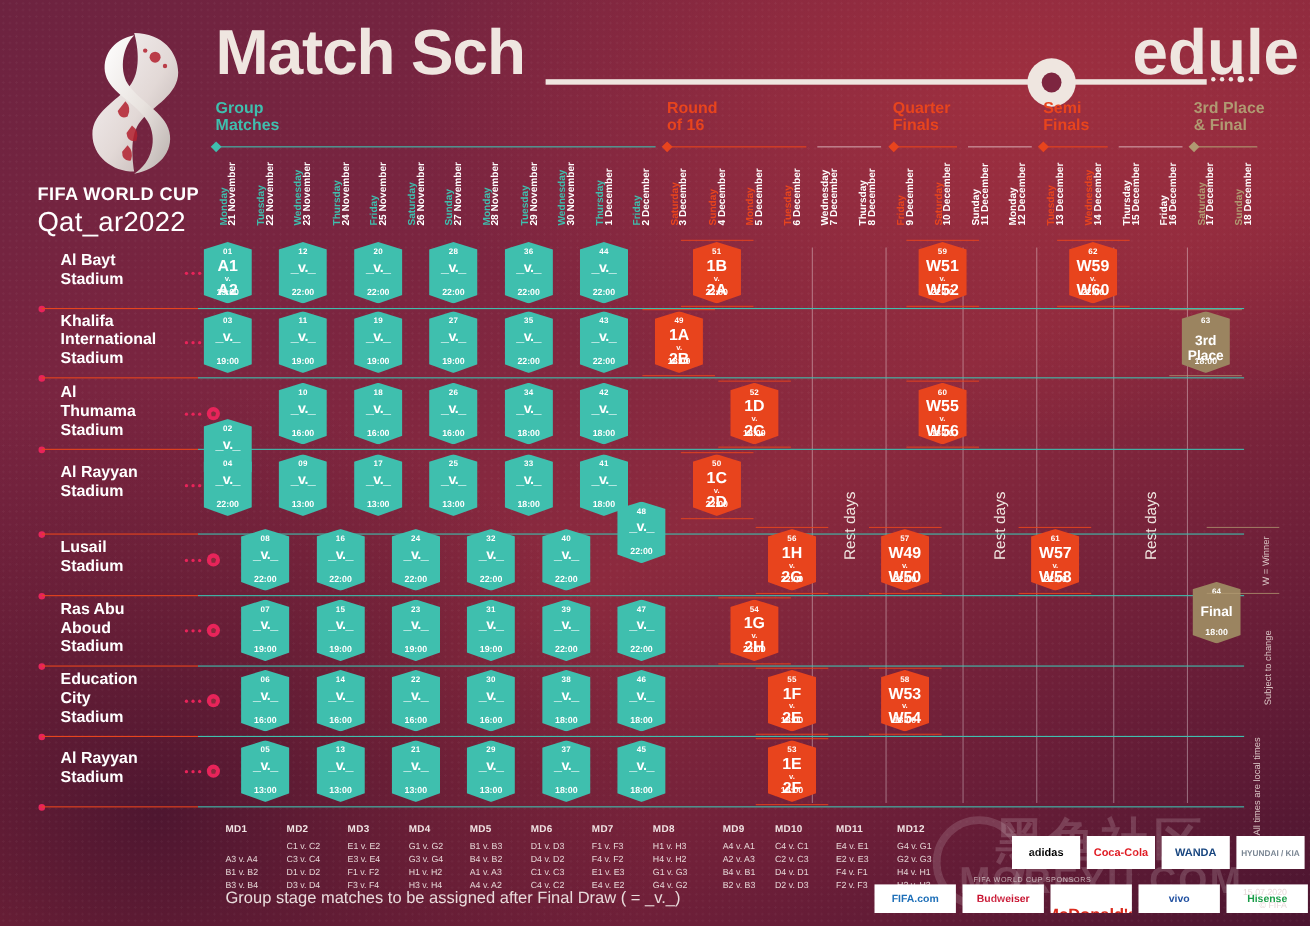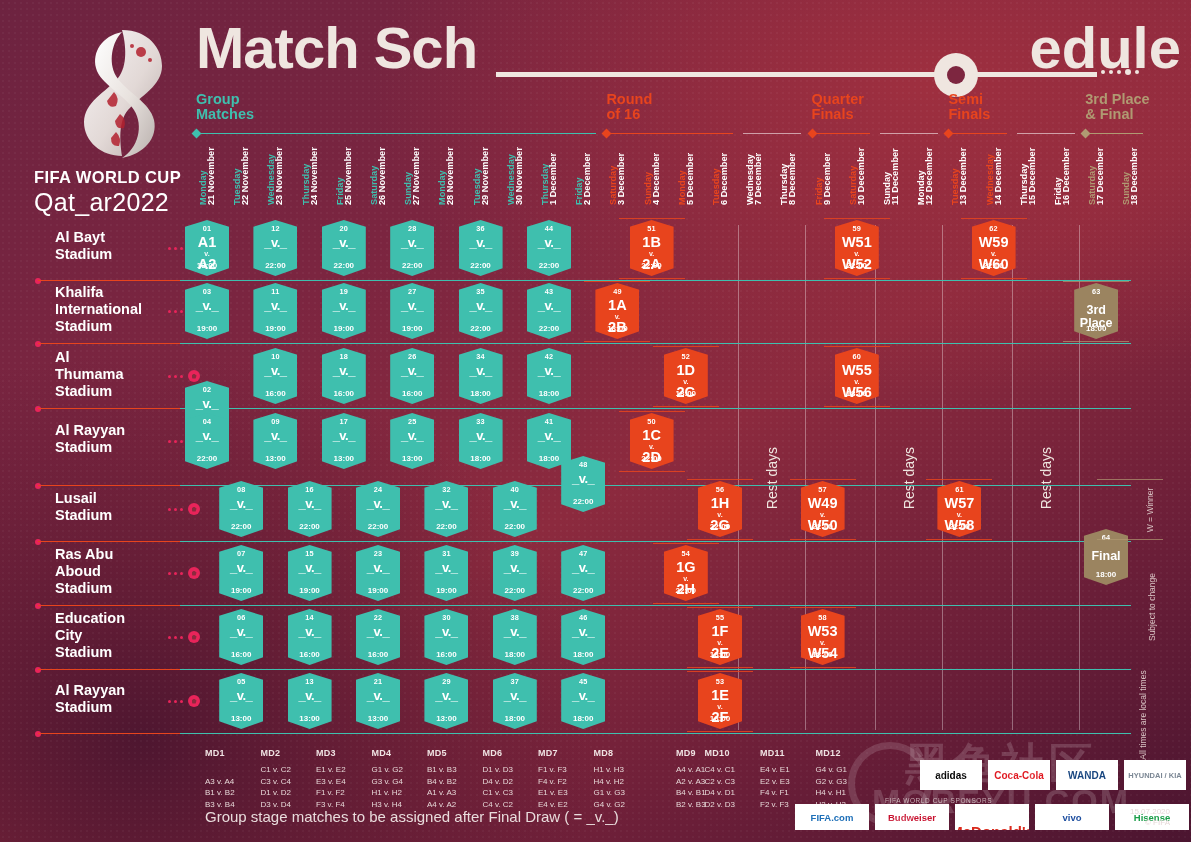--- a/index.html
+++ b/index.html
@@ -906,21 +906,21 @@
       <div>E1 v. E3</div>
       <div>E4 v. E2</div>
     </div>
     <div class="md-block" style="left: 593.5px; top: 748px;">
       <div class="md-head">MD8</div>
       <div>H1 v. H3</div>
       <div>H4 v. H2</div>
       <div>G1 v. G3</div>
       <div>G4 v. G2</div>
     </div>
-    <div class="md-block" style="left: 676px; top: 748px;">
+    <div class="md-block" style="left: 657px; top: 748px;">
       <div class="md-head">MD9</div>
       <div>A4 v. A1</div>
       <div>A2 v. A3</div>
       <div>B4 v. B1</div>
       <div>B2 v. B3</div>
     </div>
     <div class="md-block" style="left: 704.5px; top: 748px;">
       <div class="md-head">MD10</div>
       <div>C4 v. C1</div>
       <div>C2 v. C3</div>

